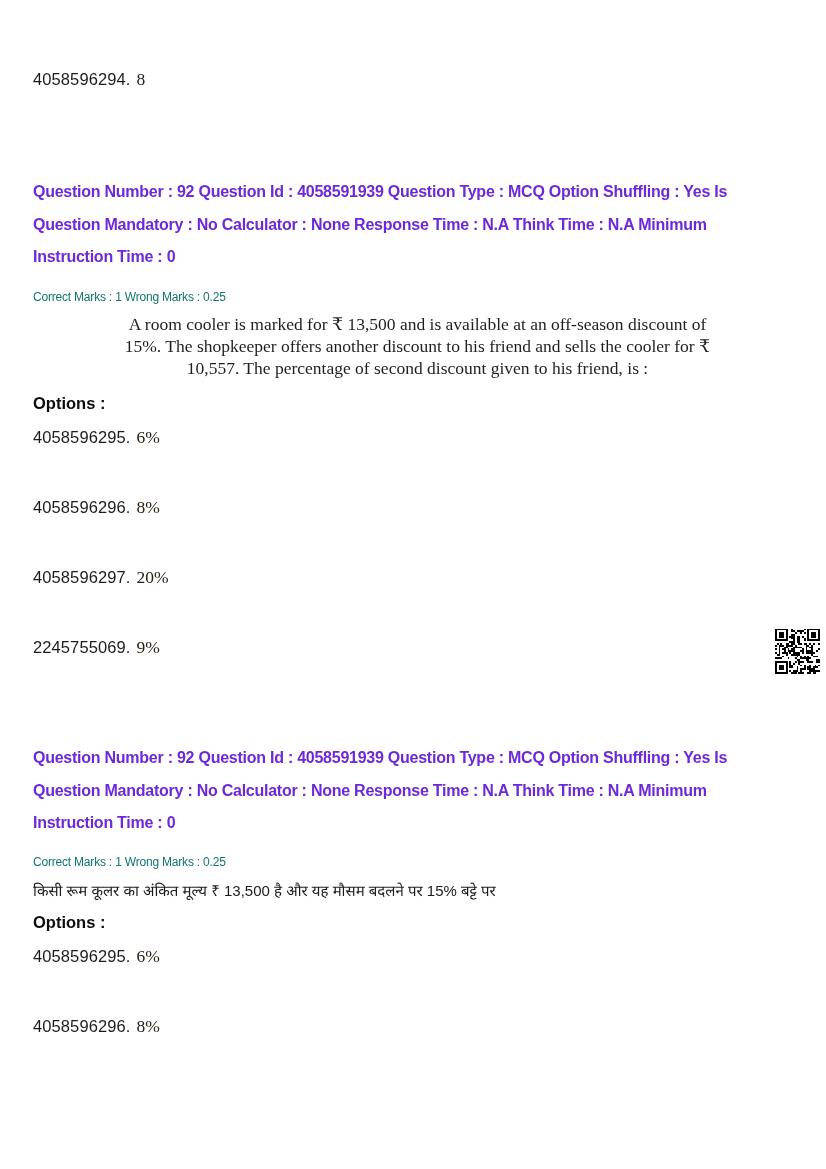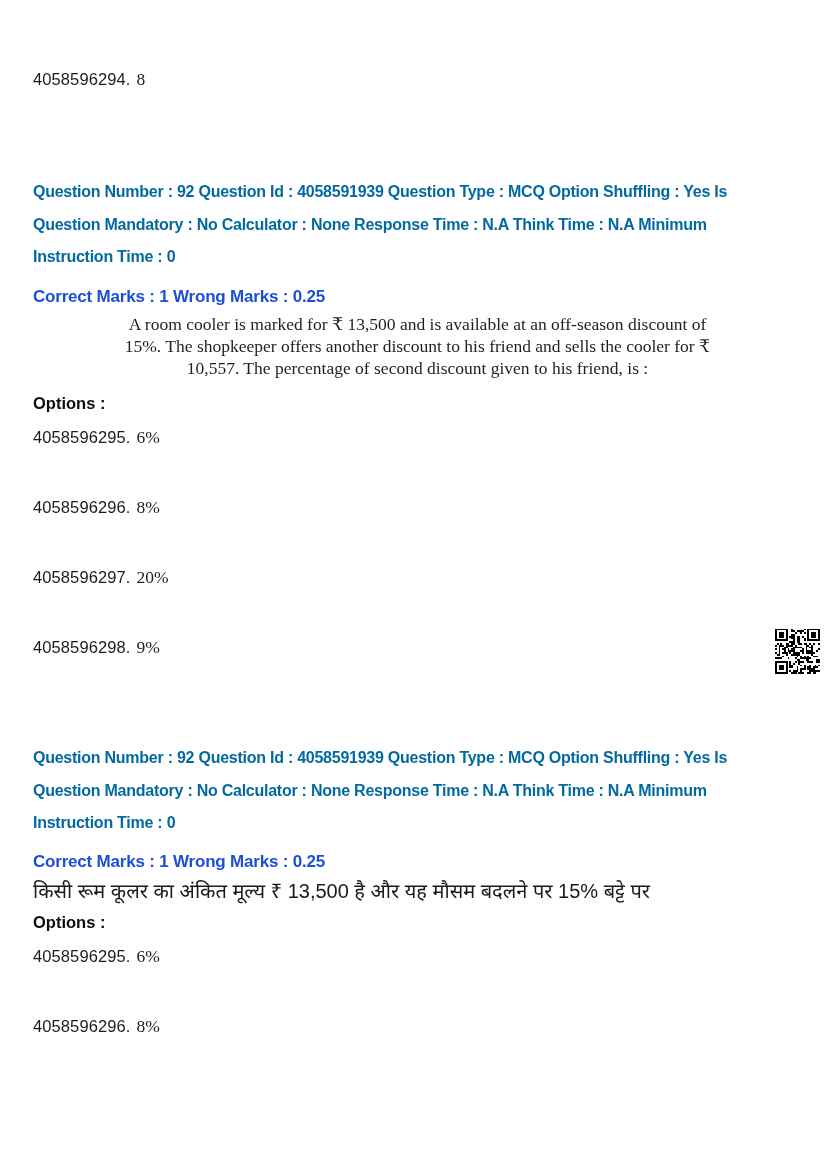--- a/index.html
+++ b/index.html
@@ -38,46 +38,46 @@
     margin-left: 6px;
   }
   .top-option { margin-top: 70px; }
 
   
   .qmeta {
     font-weight: bold;
     font-size: 16px;
     letter-spacing: -0.25px;
     line-height: 32.5px;
-    color: #0369a1;
+    color: #6d28d9;
     margin-top: 87px;
   }
   .qmeta-2 { margin-top: 85px; }
   .qmeta .meta-line { display: block; white-space: nowrap; }
 
   .marks-line {
-    font-weight: bold;
-    font-size: 17px;
+    font-weight: normal;
+    font-size: 12px;
     letter-spacing: -0.2px;
     line-height: 20px;
-    color: #1d4ed8;
+    color: #0f766e;
     margin-top: 13px;
   }
 
   .qbody-en {
     font-family: "Liberation Serif", "DejaVu Serif", serif;
     font-size: 17.5px;
     line-height: 22.3px;
     color: #1f1f1f;
     margin-top: 6px;
   }
   .qbody-en .body-line { display: block; white-space: nowrap; text-align: center; }
 
   .qbody-hi {
-    font-size: 20px;
+    font-size: 15px;
     line-height: 30px;
     color: #1a1a1a;
     margin-top: 4px;
     font-family: "Liberation Sans", sans-serif;
   }
   .qbody-hi .body-line { display: block; white-space: nowrap; }
 
   .options-label {
     font-weight: bold;
     font-size: 16.5px;
@@ -125,21 +125,21 @@
     <div class="option-row opt-gap-first">
       <span class="opt-id">4058596295.</span><span class="opt-val">6%</span>
     </div>
     <div class="option-row opt-gap">
       <span class="opt-id">4058596296.</span><span class="opt-val">8%</span>
     </div>
     <div class="option-row opt-gap">
       <span class="opt-id">4058596297.</span><span class="opt-val">20%</span>
     </div>
     <div class="option-row opt-gap">
-      <span class="opt-id">4058596298.</span><span class="opt-val">9%</span>
+      <span class="opt-id">2245755069.</span><span class="opt-val">9%</span>
     </div>
   </section>
 
   <section>
     <div class="qmeta qmeta-2">
       <span class="meta-line">Question Number : 92 Question Id : 4058591939 Question Type : MCQ Option Shuffling : Yes Is</span>
       <span class="meta-line">Question Mandatory : No Calculator : None Response Time : N.A Think Time : N.A Minimum</span>
       <span class="meta-line">Instruction Time : 0</span>
     </div>
     <div class="marks-line marks-2">Correct Marks : 1 Wrong Marks : 0.25</div>

